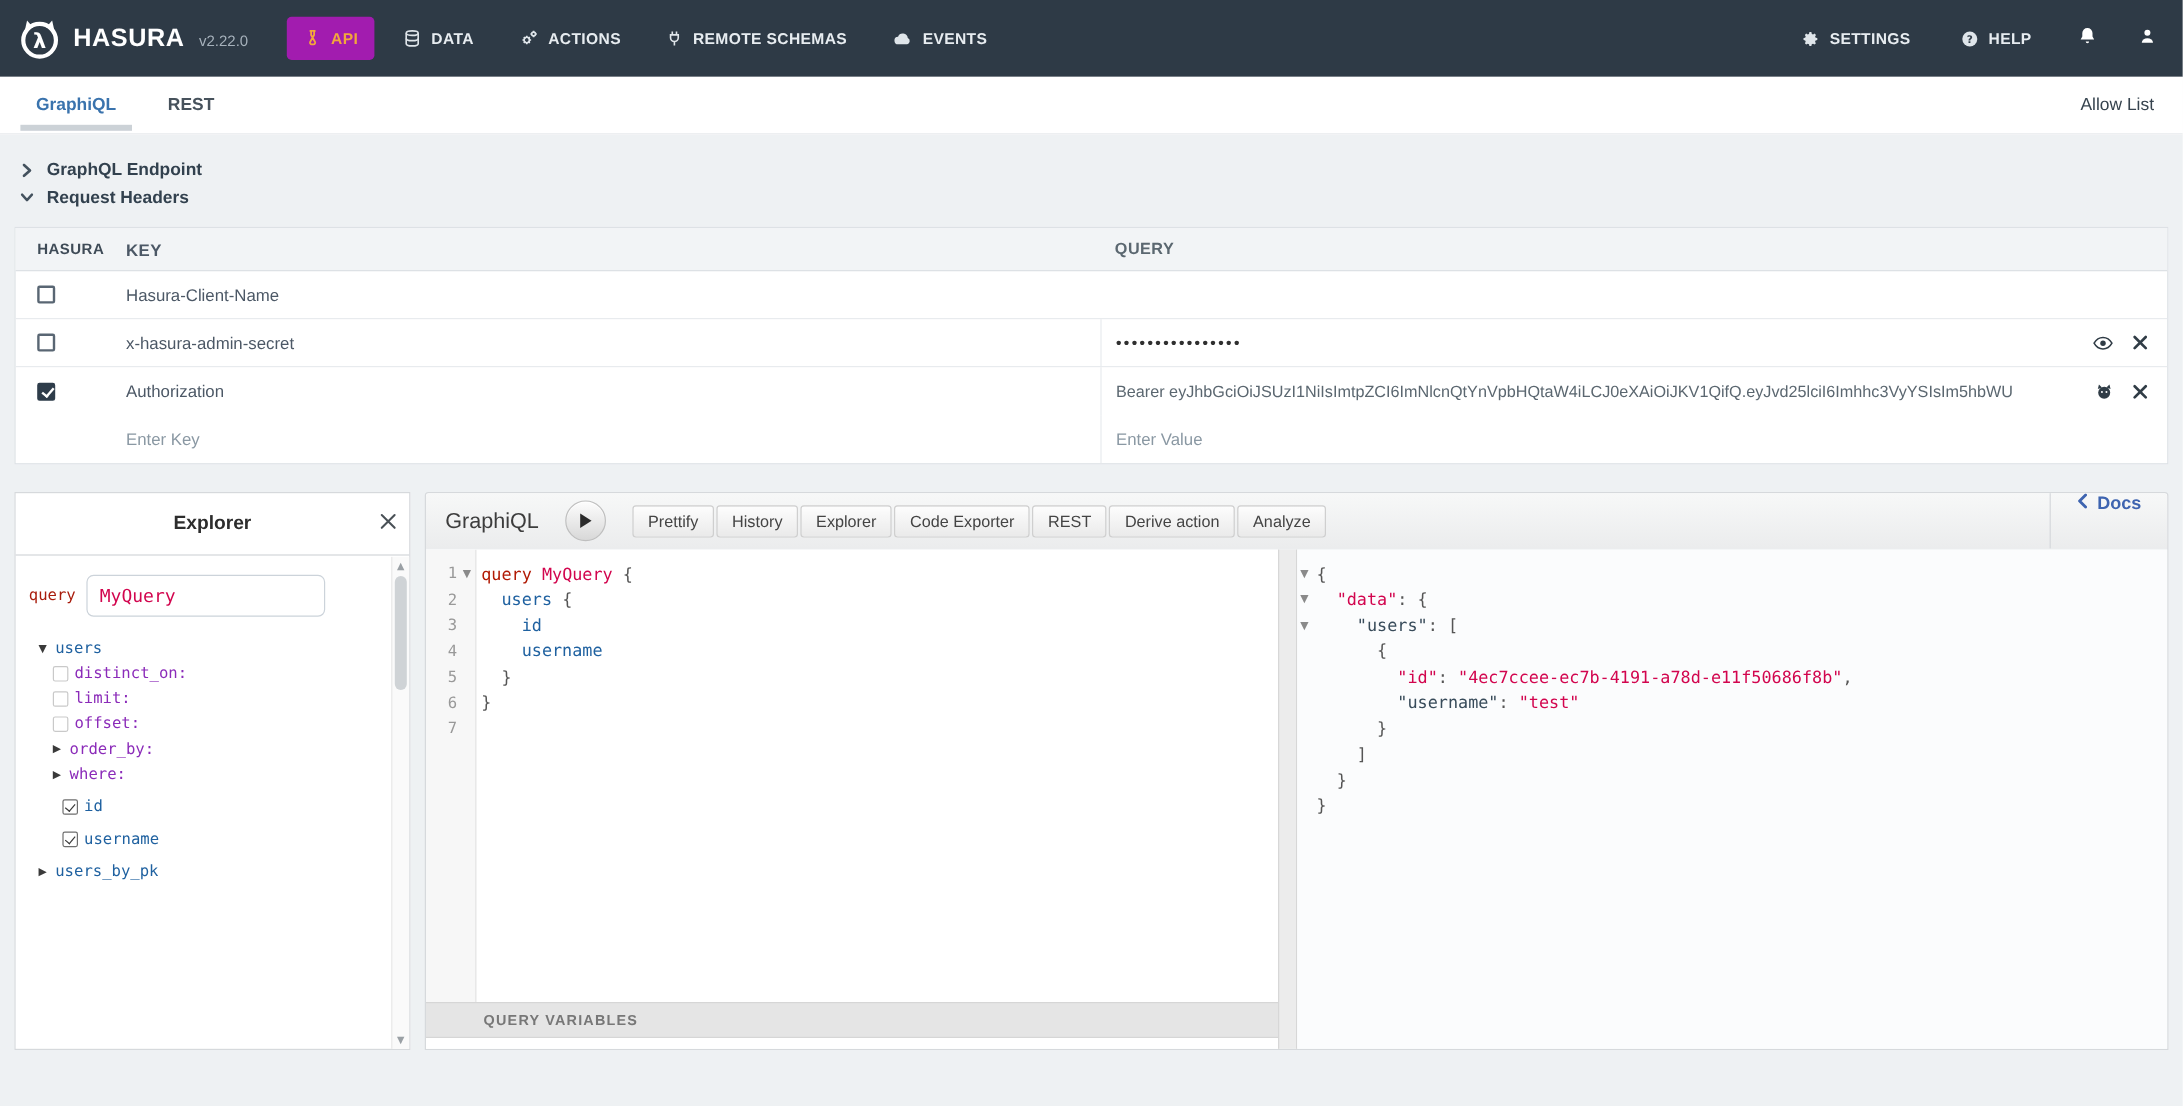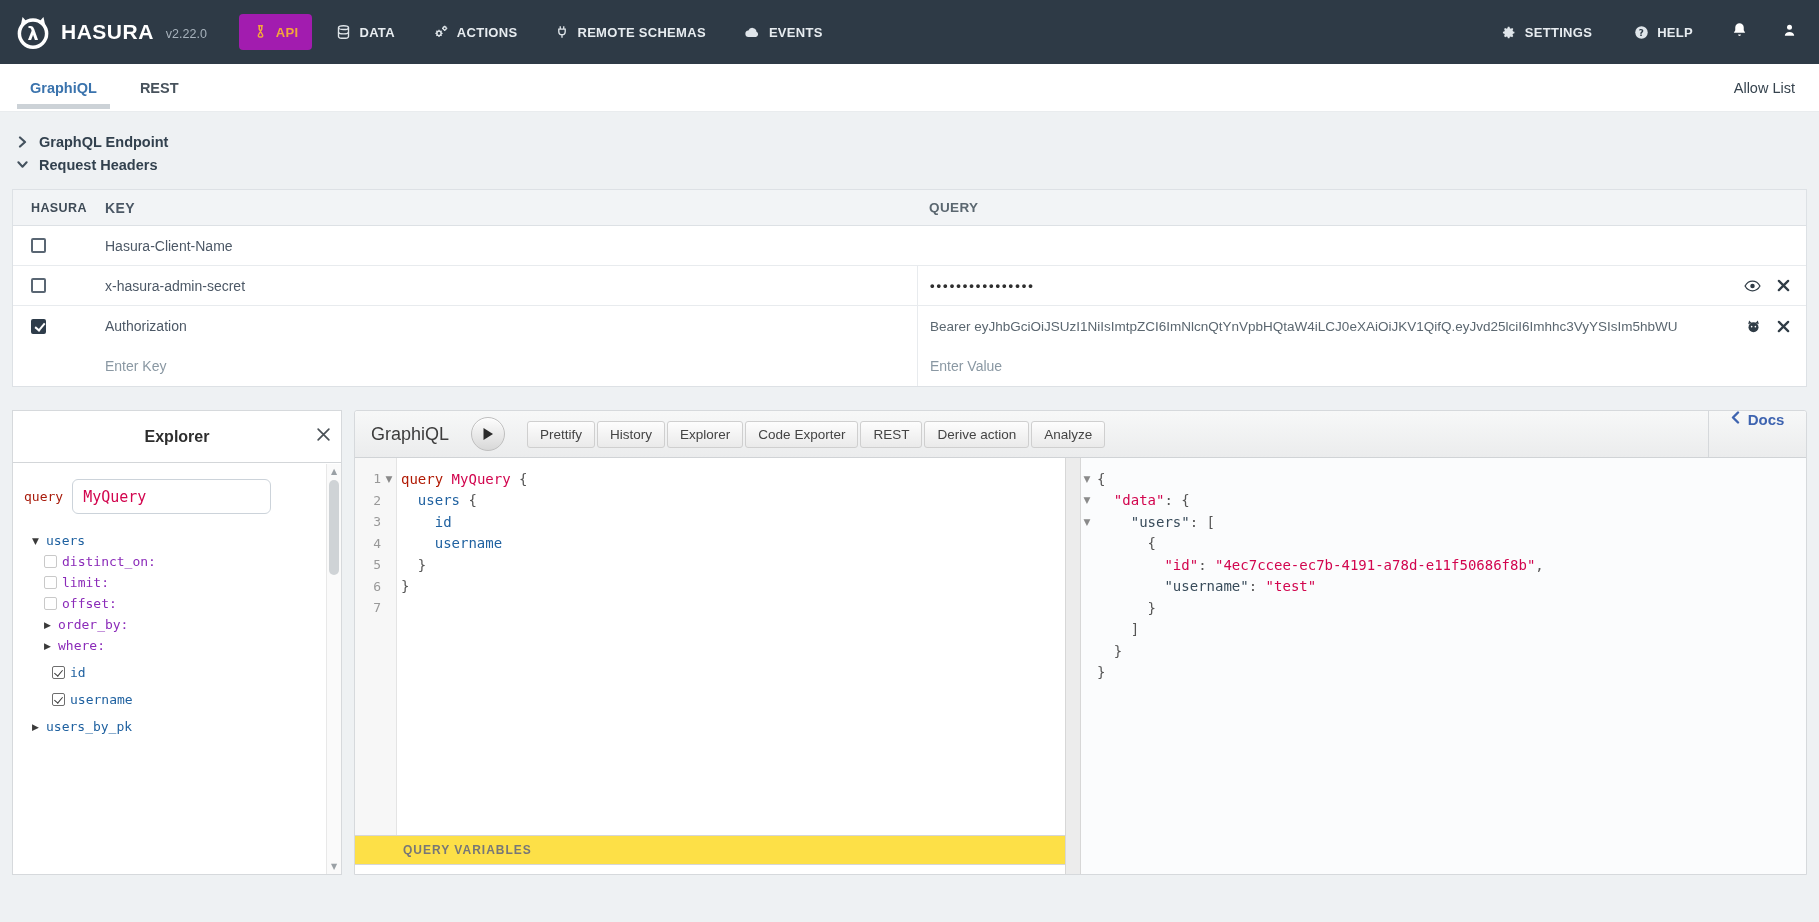--- a/index.html
+++ b/index.html
@@ -113,21 +113,21 @@
   .gql-body { flex:1; display:flex; min-height:0; }
   .query-pane { width:710px; flex:none; display:flex; flex-direction:column; min-height:0; }
   .code-area { flex:1; position:relative; background:#fff; overflow:hidden;
                font-family:"DejaVu Sans Mono", monospace; font-size:14px; }
   .gutter-bg { position:absolute; left:0; top:0; bottom:0; width:42px; background:#f7f7f7; border-right:1px solid #e4e4e4; }
   .code-lines { position:relative; padding-top:10px; }
   .code-line { display:flex; height:21.5px; align-items:center; white-space:pre; }
   .ln { width:26px; flex:none; text-align:right; color:#999; font-size:13px; }
   .fold { width:16px; flex:none; text-align:center; color:#8a8a8a; font-size:9px; font-family:"DejaVu Sans",sans-serif; cursor:pointer; }
   .ltext { padding-left:4px; }
-  .varbar { height:30px; flex:none; background:#fde047; border-top:1px solid #d6d6d6; border-bottom:1px solid #d6d6d6;
+  .varbar { height:30px; flex:none; background:#e5e5e5; border-top:1px solid #d6d6d6; border-bottom:1px solid #d6d6d6;
             display:flex; align-items:center; padding-left:48px; font-size:12px; font-weight:bold;
             letter-spacing:1px; color:#777; }
   .var-editor { height:9px; background:#fff; }
 
   .drag-divider { width:16px; flex:none; background:#ececec; border-left:1px solid #d7d7d7; border-right:1px solid #d7d7d7; cursor:col-resize; }
   .result-pane { flex:1; background:#fbfcfd; overflow:hidden; font-family:"DejaVu Sans Mono", monospace; font-size:14px; min-width:0; }
   .result-lines { padding-top:10px; }
   .result-line { display:flex; height:21.5px; align-items:center; white-space:pre; }
   .rfold { width:12px; flex:none; text-align:center; color:#8a8a8a; font-size:9px; font-family:"DejaVu Sans",sans-serif; cursor:pointer; }
 

